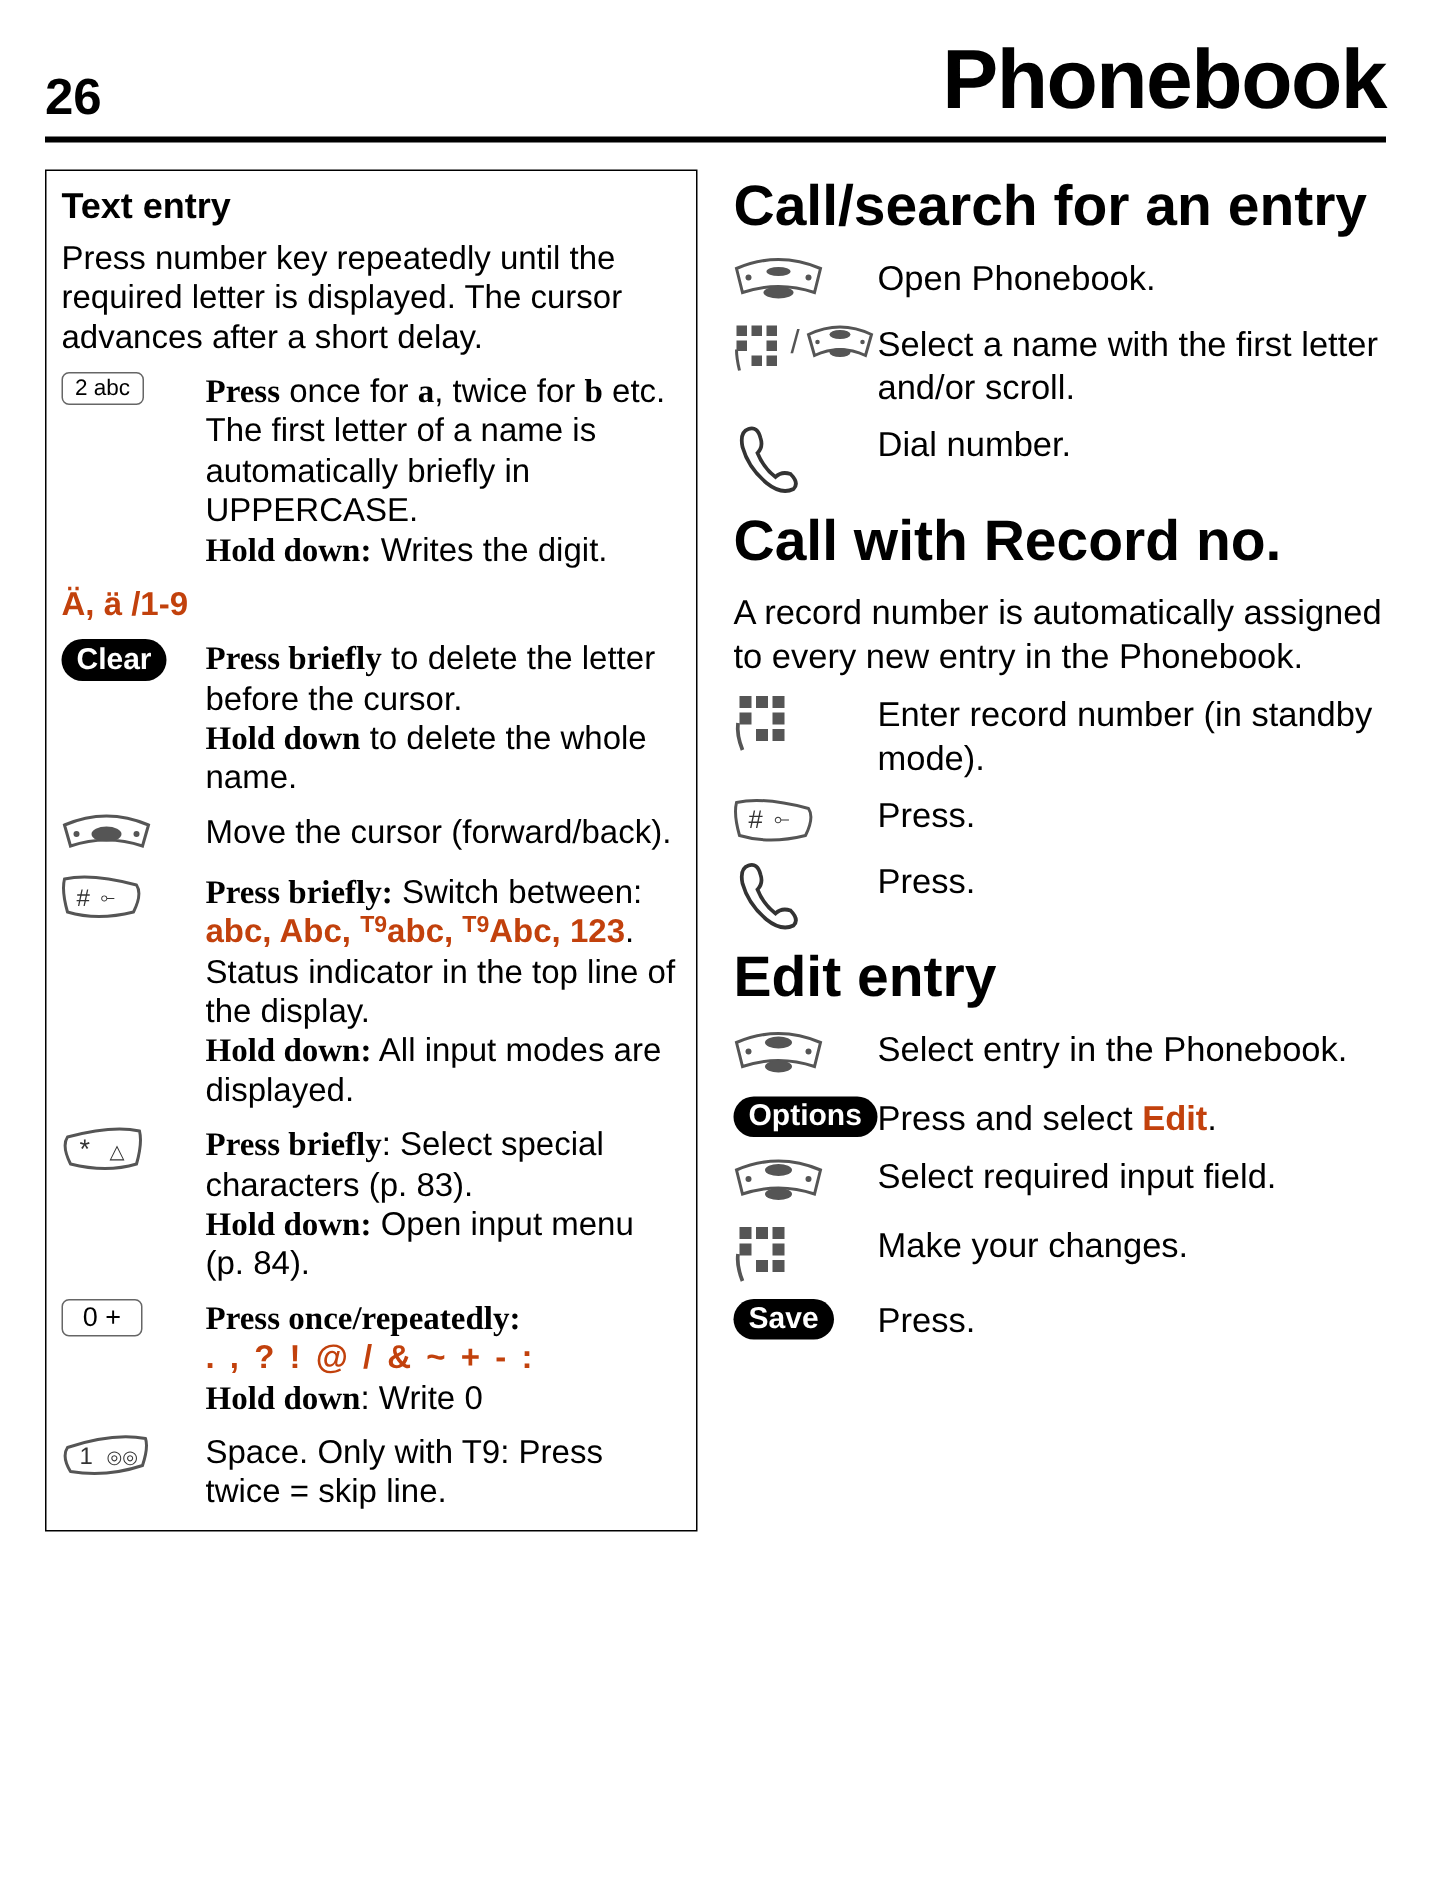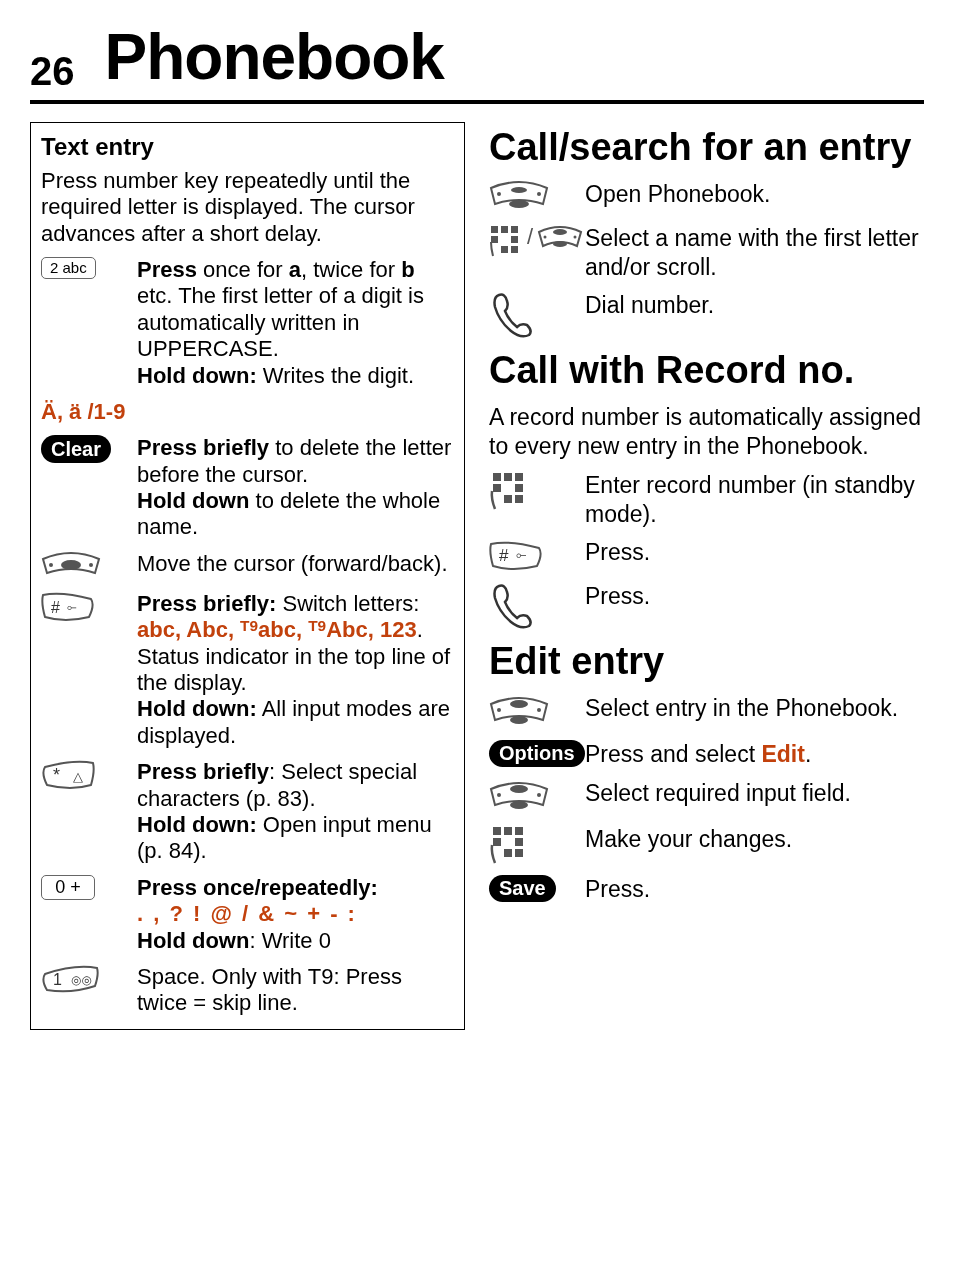--- a/index.html
+++ b/index.html
@@ -1,30 +1,30 @@
 <!DOCTYPE html>
 <html><head>
 <meta charset="utf-8">
 <style>
   * { box-sizing: border-box; margin: 0; padding: 0; }
   body { font-family: Arial, Helvetica, sans-serif; background: #fff; color: #000; width: 954px; }
   .page { padding: 20px 30px 30px 30px; }
   .header-row { display: flex; align-items: flex-end; border-bottom: 4px solid #000; margin-bottom: 18px; padding-bottom: 6px; }
-  .page-num { font-size: 40px; font-weight: bold; padding-right: 30px; }
-  .header-title { flex: 1; text-align: left; font-size: 64px; font-weight: bold; letter-spacing: -1px; }
+  .page-num { font-size: 34px; font-weight: bold; padding-right: 30px; }
+  .header-title { flex: 1; text-align: right; font-size: 56px; font-weight: bold; letter-spacing: -1px; }
   .cols { display: flex; gap: 24px; }
   .col { flex: 1; min-width: 0; }
   .box { border: 1px solid #000; padding: 10px 10px 12px 10px; font-size: 22px; line-height: 1.2; }
   .box-title { font-weight: bold; font-size: 24px; margin-bottom: 6px; }
   .box-intro { margin-bottom: 10px; }
   .entry { display: flex; margin-top: 8px; }
   .entry + .entry { margin-top: 10px; }
   .key-col { width: 96px; flex-shrink: 0; display: flex; align-items: flex-start; justify-content: flex-start; }
   .desc-col { flex: 1; }
-  .bold { font-weight: bold; }
+  .bold { font-weight: bold; font-family: Liberation Serif, serif; }
   .grey { color: #c2410c; font-weight: bold; }
   .key-btn { display: inline-block; border: 1px solid #666; border-radius: 5px; padding: 1px 8px; font-size: 15px; font-weight: normal; min-width: 54px; text-align: center; background:#fff;}
   .pill-dark { display: inline-block; background: #000; color: #fff; border-radius: 14px; padding: 2px 10px; font-size: 20px; font-weight: bold; }
   .sect-head { font-size: 38px; font-weight: bold; line-height: 1.05; margin-top: 6px; margin-bottom: 12px; }
   .para { font-size: 23px; line-height: 1.25; margin-bottom: 10px; }
   .row { display: flex; margin-bottom: 10px; }
   .row .icon-col { width: 96px; flex-shrink: 0; display:flex; align-items:flex-start; justify-content:flex-start;}
   .row .text-col { flex: 1; font-size: 23px; line-height: 1.25; }
   .sup{font-size:0.7em; vertical-align: top;}
   svg { display: block; }
@@ -45,21 +45,21 @@
     <div class="col">
       <div class="box">
         <div class="box-title">Text entry</div>
         <div class="box-intro">Press number key repeatedly until the required letter is displayed. The cursor advances after a short delay.</div>
 
         <div class="entry">
           <div class="key-col">
             <span class="key-btn">2 abc</span>
           </div>
           <div class="desc-col">
-            <span class="bold">Press</span><span> once for </span><span class="bold">a</span><span>, twice for </span><span class="bold">b</span><span> etc. The first letter of a digit is automatically written in UPPERCASE.</span><br>
+            <span class="bold">Press</span><span> once for </span><span class="bold">a</span><span>, twice for </span><span class="bold">b</span><span> etc. The first letter of a name is automatically briefly in UPPERCASE.</span><br>
             <span class="bold">Hold down:</span><span> Writes the digit.</span>
           </div>
         </div>
 
         <div class="entry">
           <div class="key-col">
             <span class="grey" style="font-size:22px;">Ä, ä /1-9</span>
           </div>
         </div>
 
@@ -91,21 +91,21 @@
           <div class="key-col">
             <span>
               <svg width="54" height="32" viewBox="0 0 54 32">
                 <path d="M2 4 Q20 0 50 8 Q54 14 48 26 Q24 32 4 26 Q0 12 2 4 Z" fill="#fff" stroke="#555" stroke-width="2"></path>
                 <text x="10" y="22" font-size="16" fill="#333">#</text>
                 <text x="26" y="20" font-size="12" fill="#333">⟜</text>
               </svg>
             </span>
           </div>
           <div class="desc-col t9">
-            <span class="bold">Press briefly:</span><span> Switch letters: </span><span class="grey">abc, Abc, </span><span class="grey sup">T9</span><span class="grey">abc, </span><span class="grey sup">T9</span><span class="grey">Abc, 123</span><span>. Status indicator in the top line of the display.</span><br>
+            <span class="bold">Press briefly:</span><span> Switch between: </span><span class="grey">abc, Abc, </span><span class="grey sup">T9</span><span class="grey">abc, </span><span class="grey sup">T9</span><span class="grey">Abc, 123</span><span>. Status indicator in the top line of the display.</span><br>
             <span class="bold">Hold down:</span><span> All input modes are displayed.</span>
           </div>
         </div>
 
         <div class="entry">
           <div class="key-col">
             <span>
               <svg width="54" height="32" viewBox="0 0 54 32">
                 <path d="M52 4 Q34 0 4 8 Q0 14 6 26 Q30 32 50 26 Q54 12 52 4 Z" fill="#fff" stroke="#555" stroke-width="2"></path>
                 <text x="12" y="22" font-size="18" fill="#333">*</text>

